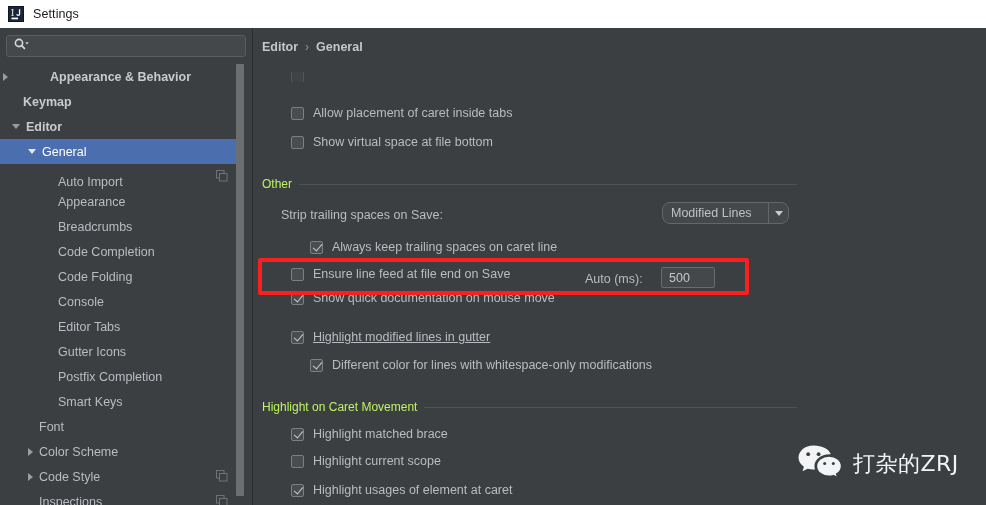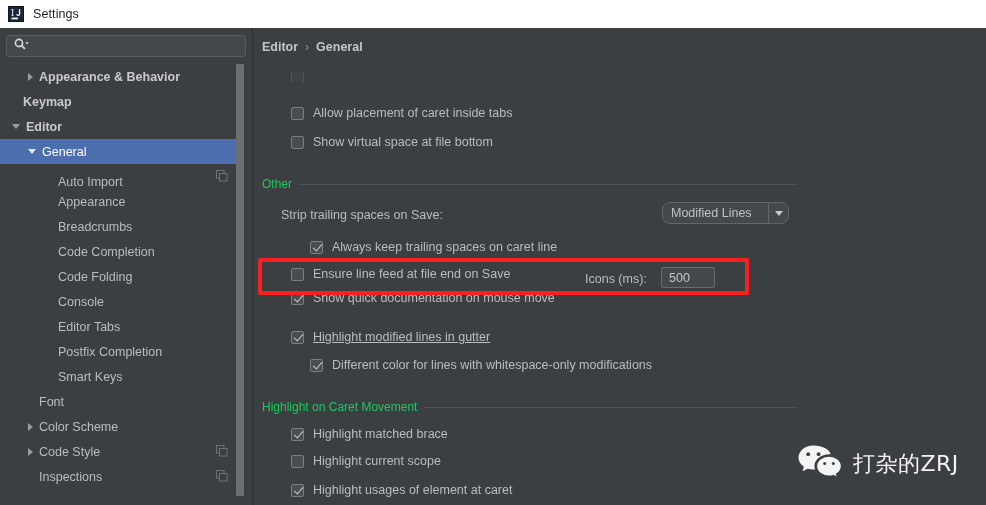--- a/index.html
+++ b/index.html
@@ -162,21 +162,21 @@
     border-width: 0 1.6px 1.6px 0;
     transform: rotate(40deg);
   }
 
   .section {
     position: absolute;
     display: flex; align-items: center;
     width: 535px;
   }
   .section-label {
-    font-size: 12px; color: #22c55e;
+    font-size: 12px; color: #bef264;
     padding-right: 7px; white-space: nowrap;
   }
   .section-line {
     flex: 1; height: 1px; background: #4f5355;
   }
 
   .combo {
     position: absolute;
     width: 127px; height: 22px;
     background: #45484a;
@@ -272,21 +272,21 @@
             <circle cx="5" cy="5" r="3.6" fill="none" stroke="#d6d9dc" stroke-width="1.6"></circle>
             <line x1="7.6" y1="7.6" x2="10.4" y2="10.4" stroke="#d6d9dc" stroke-width="1.8" stroke-linecap="round"></line>
             <polygon points="11.4,4.2 14.6,4.2 13,6.6" fill="#d6d9dc"></polygon>
           </svg>
         </span>
         <span class="search-input-text"></span>
       </div>
     </div>
 
     <div class="tree" id="tree">
-        <div class="tree-row bold" style="padding-left: 28px;">
+        <div class="tree-row bold" style="padding-left: 3px; gap: 36px;">
           <span class="twisty right"></span>
           <span>Appearance &amp; Behavior</span>
         </div>
         <div class="tree-row bold" style="padding-left: 12px;">
           <span class="twisty none"></span>
           <span>Keymap</span>
         </div>
         <div class="tree-row bold" style="padding-left: 12px;">
           <span class="twisty down"></span>
           <span>Editor</span>
@@ -319,20 +319,24 @@
           <span class="twisty none"></span>
           <span>Code Folding</span>
         </div>
         <div class="tree-row" style="padding-left: 47px;">
           <span class="twisty none"></span>
           <span>Console</span>
         </div>
         <div class="tree-row" style="padding-left: 47px;">
           <span class="twisty none"></span>
           <span>Editor Tabs</span>
+        </div>
+        <div class="tree-row" style="padding-left: 47px;">
+          <span class="twisty none"></span>
+          <span>Gutter Icons</span>
         </div>
         <div class="tree-row" style="padding-left: 47px;">
           <span class="twisty none"></span>
           <span>Postfix Completion</span>
         </div>
         <div class="tree-row" style="padding-left: 47px;">
           <span class="twisty none"></span>
           <span>Smart Keys</span>
         </div>
         <div class="tree-row" style="padding-left: 28px;">
@@ -411,21 +415,21 @@
     <div class="row" style="left:38px; top:239px;">
       <span class="cb"></span>
       <span>Ensure line feed at file end on Save</span>
     </div>
 
     <div class="row" style="left:38px; top:263px;">
       <span class="cb checked"></span>
       <span>Show quick documentation on mouse move</span>
     </div>
 
-    <div class="label-plain" style="left:332px; top:244px;">Icons (ms):</div>
+    <div class="label-plain" style="left:332px; top:244px;">Auto (ms):</div>
 
     <div class="textfield" style="left:408px; top:239px;">
       <span>500</span>
     </div>
 
     <div class="redbox"></div>
 
     <div class="row" style="left:38px; top:302px;text-decoration:underline;">
       <span class="cb checked"></span>
       <span>Highlight modified lines in gutter</span>

